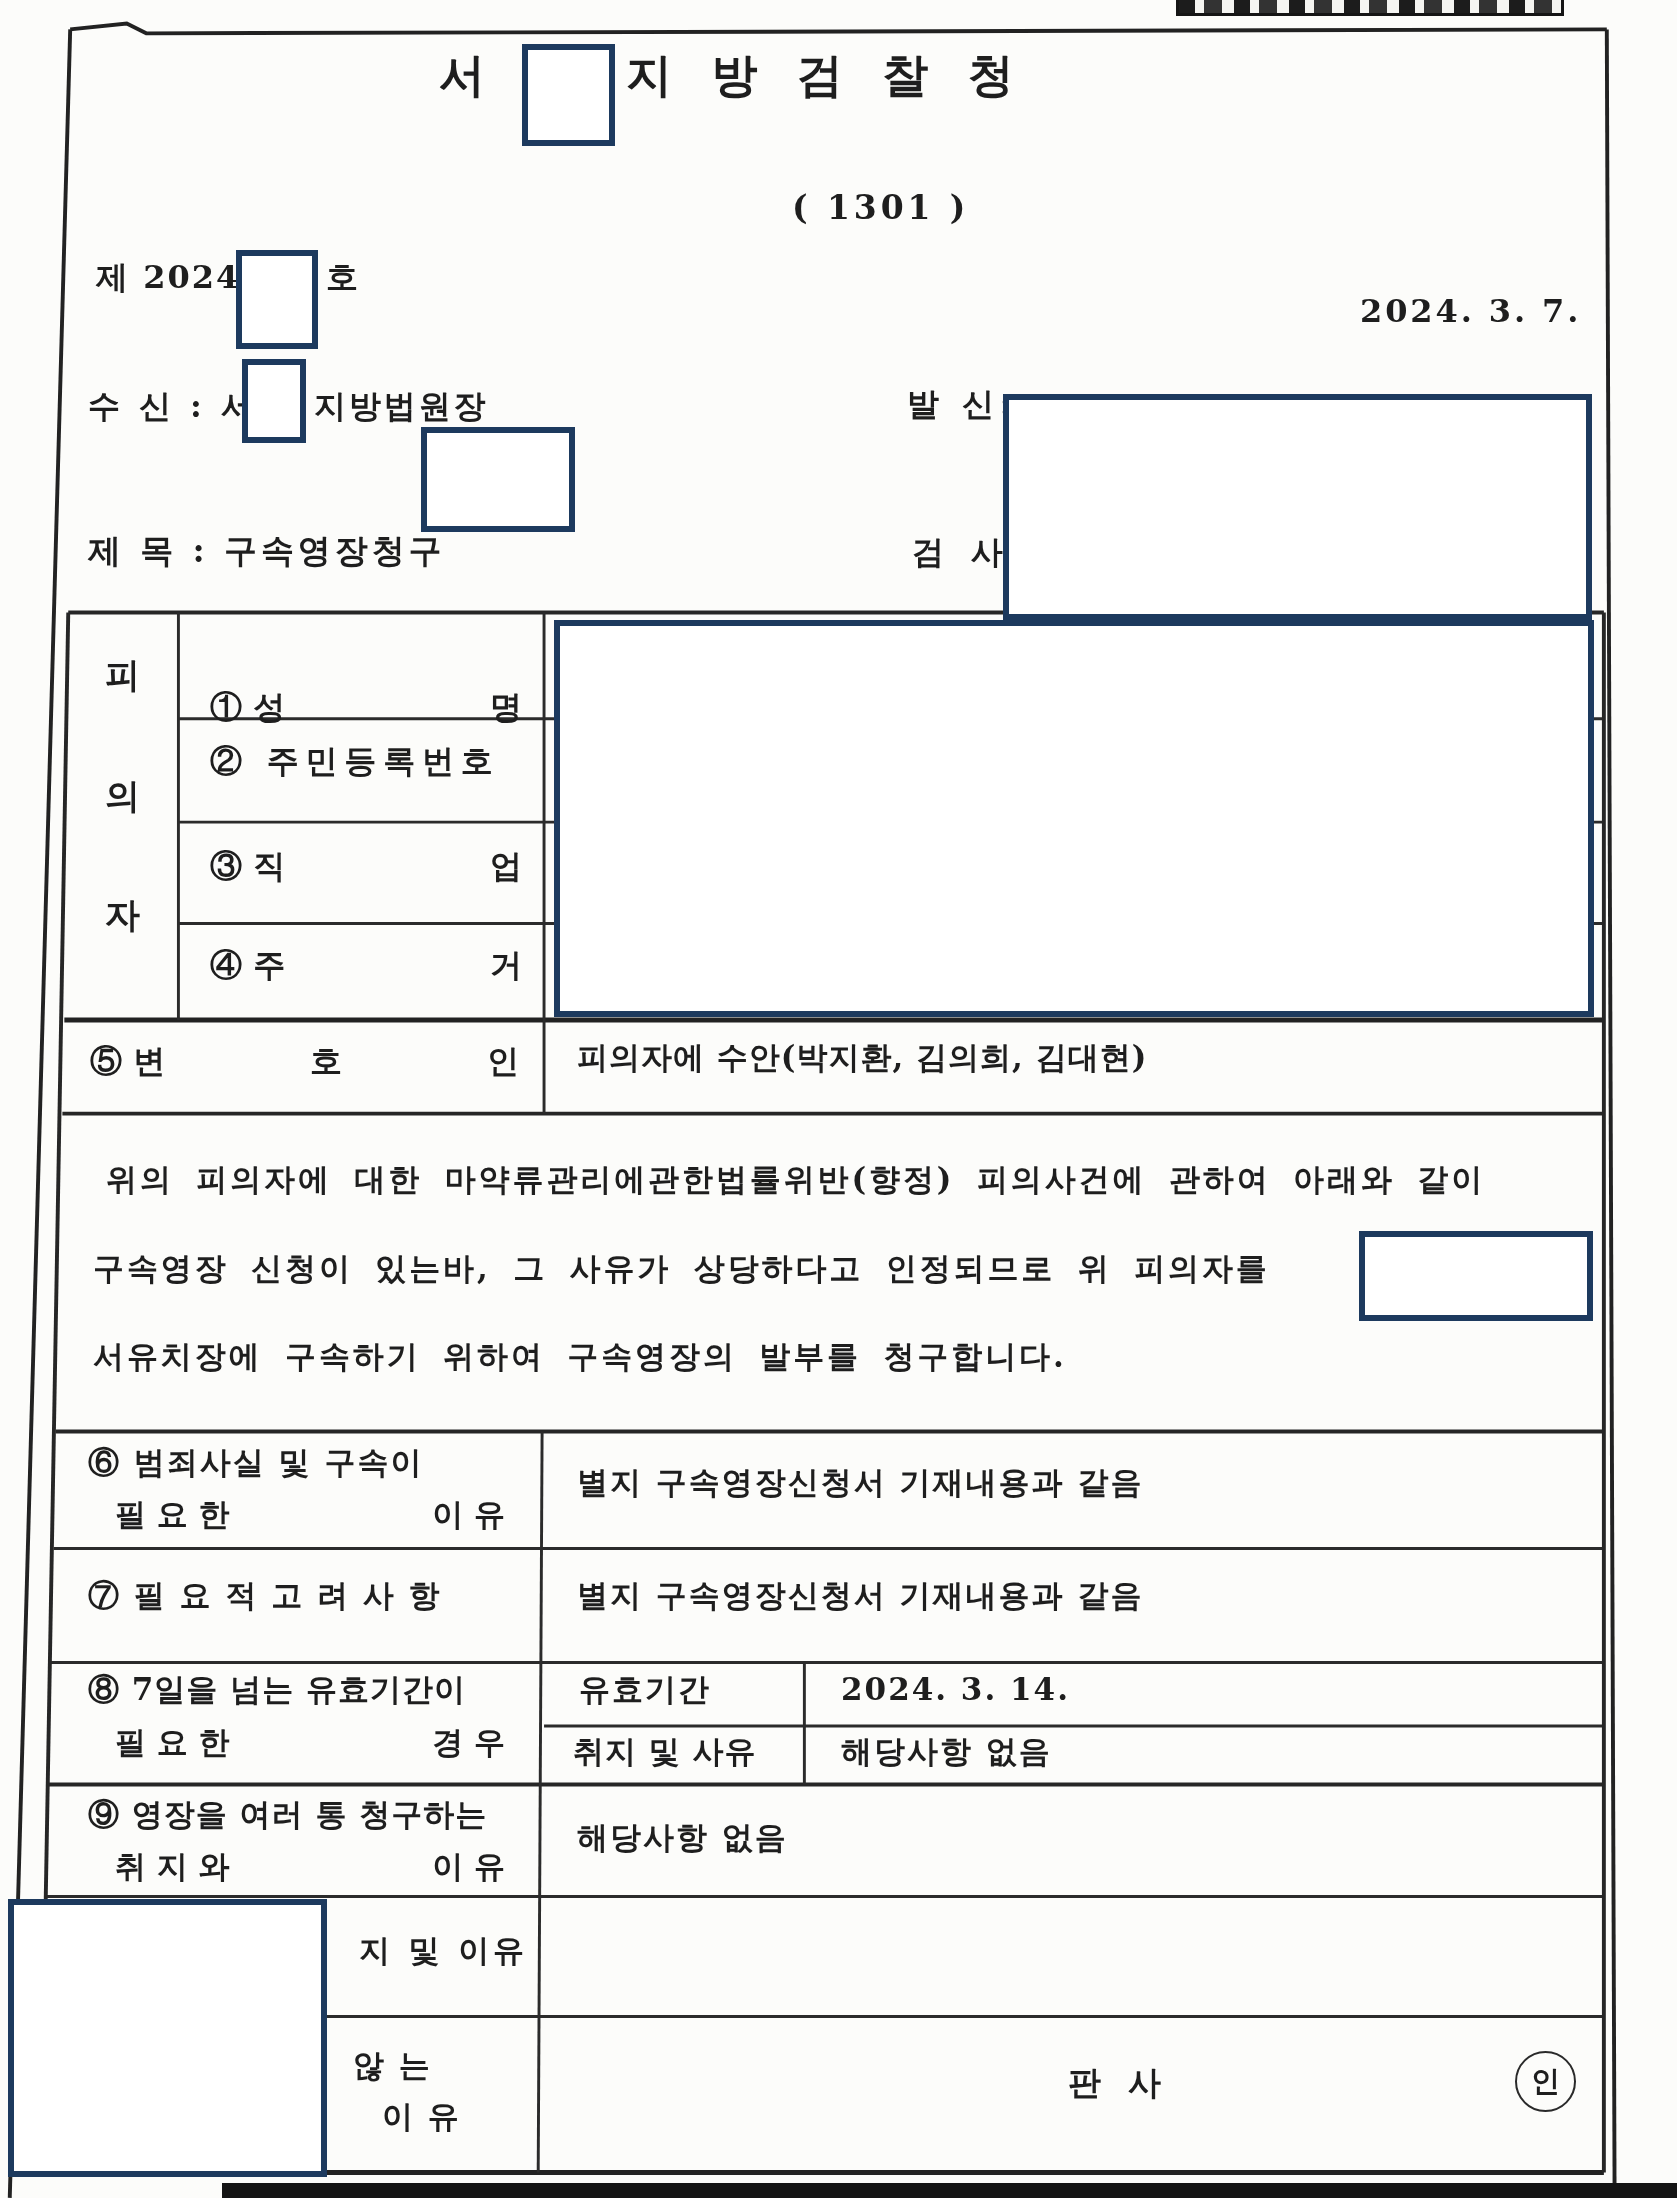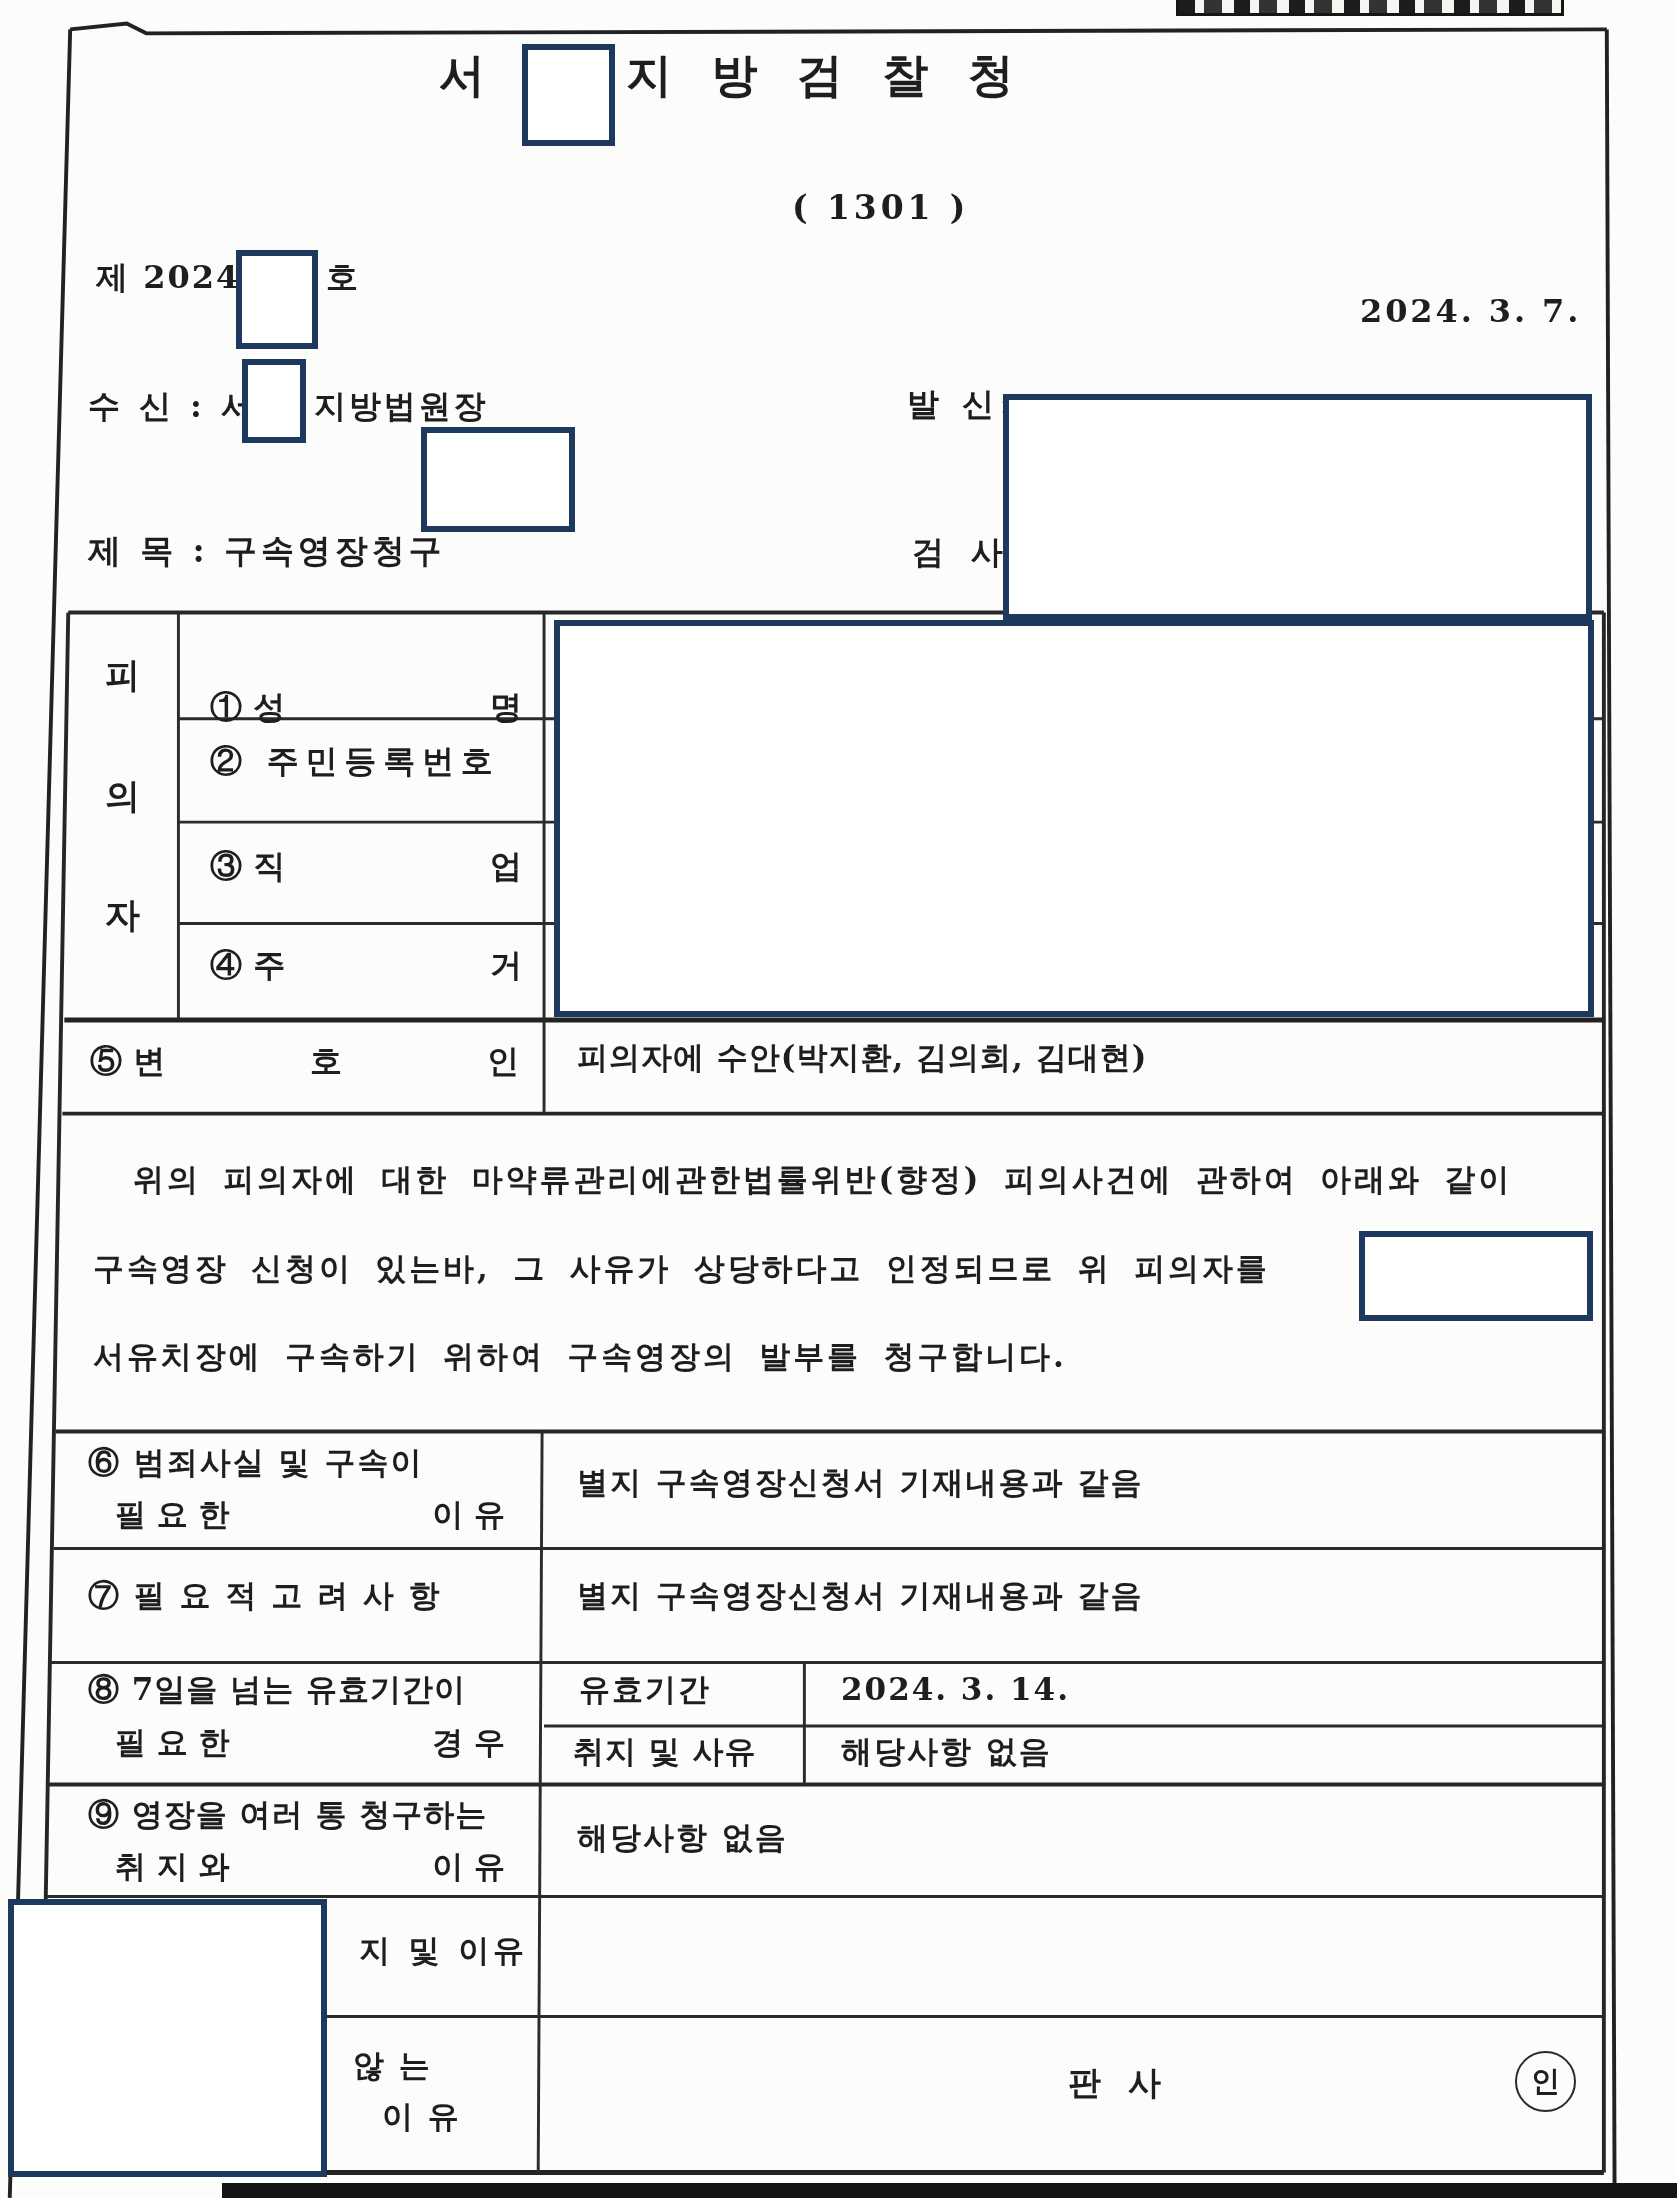--- a/index.html
+++ b/index.html
@@ -104,21 +104,21 @@
         <span>거</span>
     </div>
 
     <div class="spread fs33" style="left:90px; top:1040px; width:429px;">
       <span>⑤ 변</span>
         <span>호</span>
         <span>인</span>
     </div>
     <span class="t fs32" style="left:577px; top:1040px; letter-spacing:1px;">피의자에 수안(박지환, 김의희, 김대현)</span>
 
-    <span class="t fs32" style="left:133px; top:1162px; letter-spacing:2.9px; word-spacing:8.8px;">위의 피의자에 대한 마약류관리에관한법률위반(향정) 피의사건에 관하여 아래와 같이</span>
+    <span class="t fs32" style="left:106px; top:1162px; letter-spacing:2.9px; word-spacing:8.8px;">위의 피의자에 대한 마약류관리에관한법률위반(향정) 피의사건에 관하여 아래와 같이</span>
     <span class="t fs32" style="left:93px;  top:1251px; letter-spacing:2.9px; word-spacing:8.8px;">구속영장 신청이 있는바, 그 사유가 상당하다고 인정되므로 위 피의자를</span>
     <span class="t fs32" style="left:93px;  top:1339px; letter-spacing:2.9px; word-spacing:8.8px;text-align:right;">서유치장에 구속하기 위하여 구속영장의 발부를 청구합니다.</span>
 
     <span class="t fs32" style="left:88px; top:1445px; letter-spacing:2px;">⑥ 범죄사실 및 구속이</span>
     <div class="spread fs32" style="left:115px; top:1494px; width:390px;">
       <span>필 요 한</span>
         <span>이  유</span>
     </div>
     <span class="t fs32" style="left:577px; top:1465px; letter-spacing:2px;">별지 구속영장신청서 기재내용과 같음</span>
 

